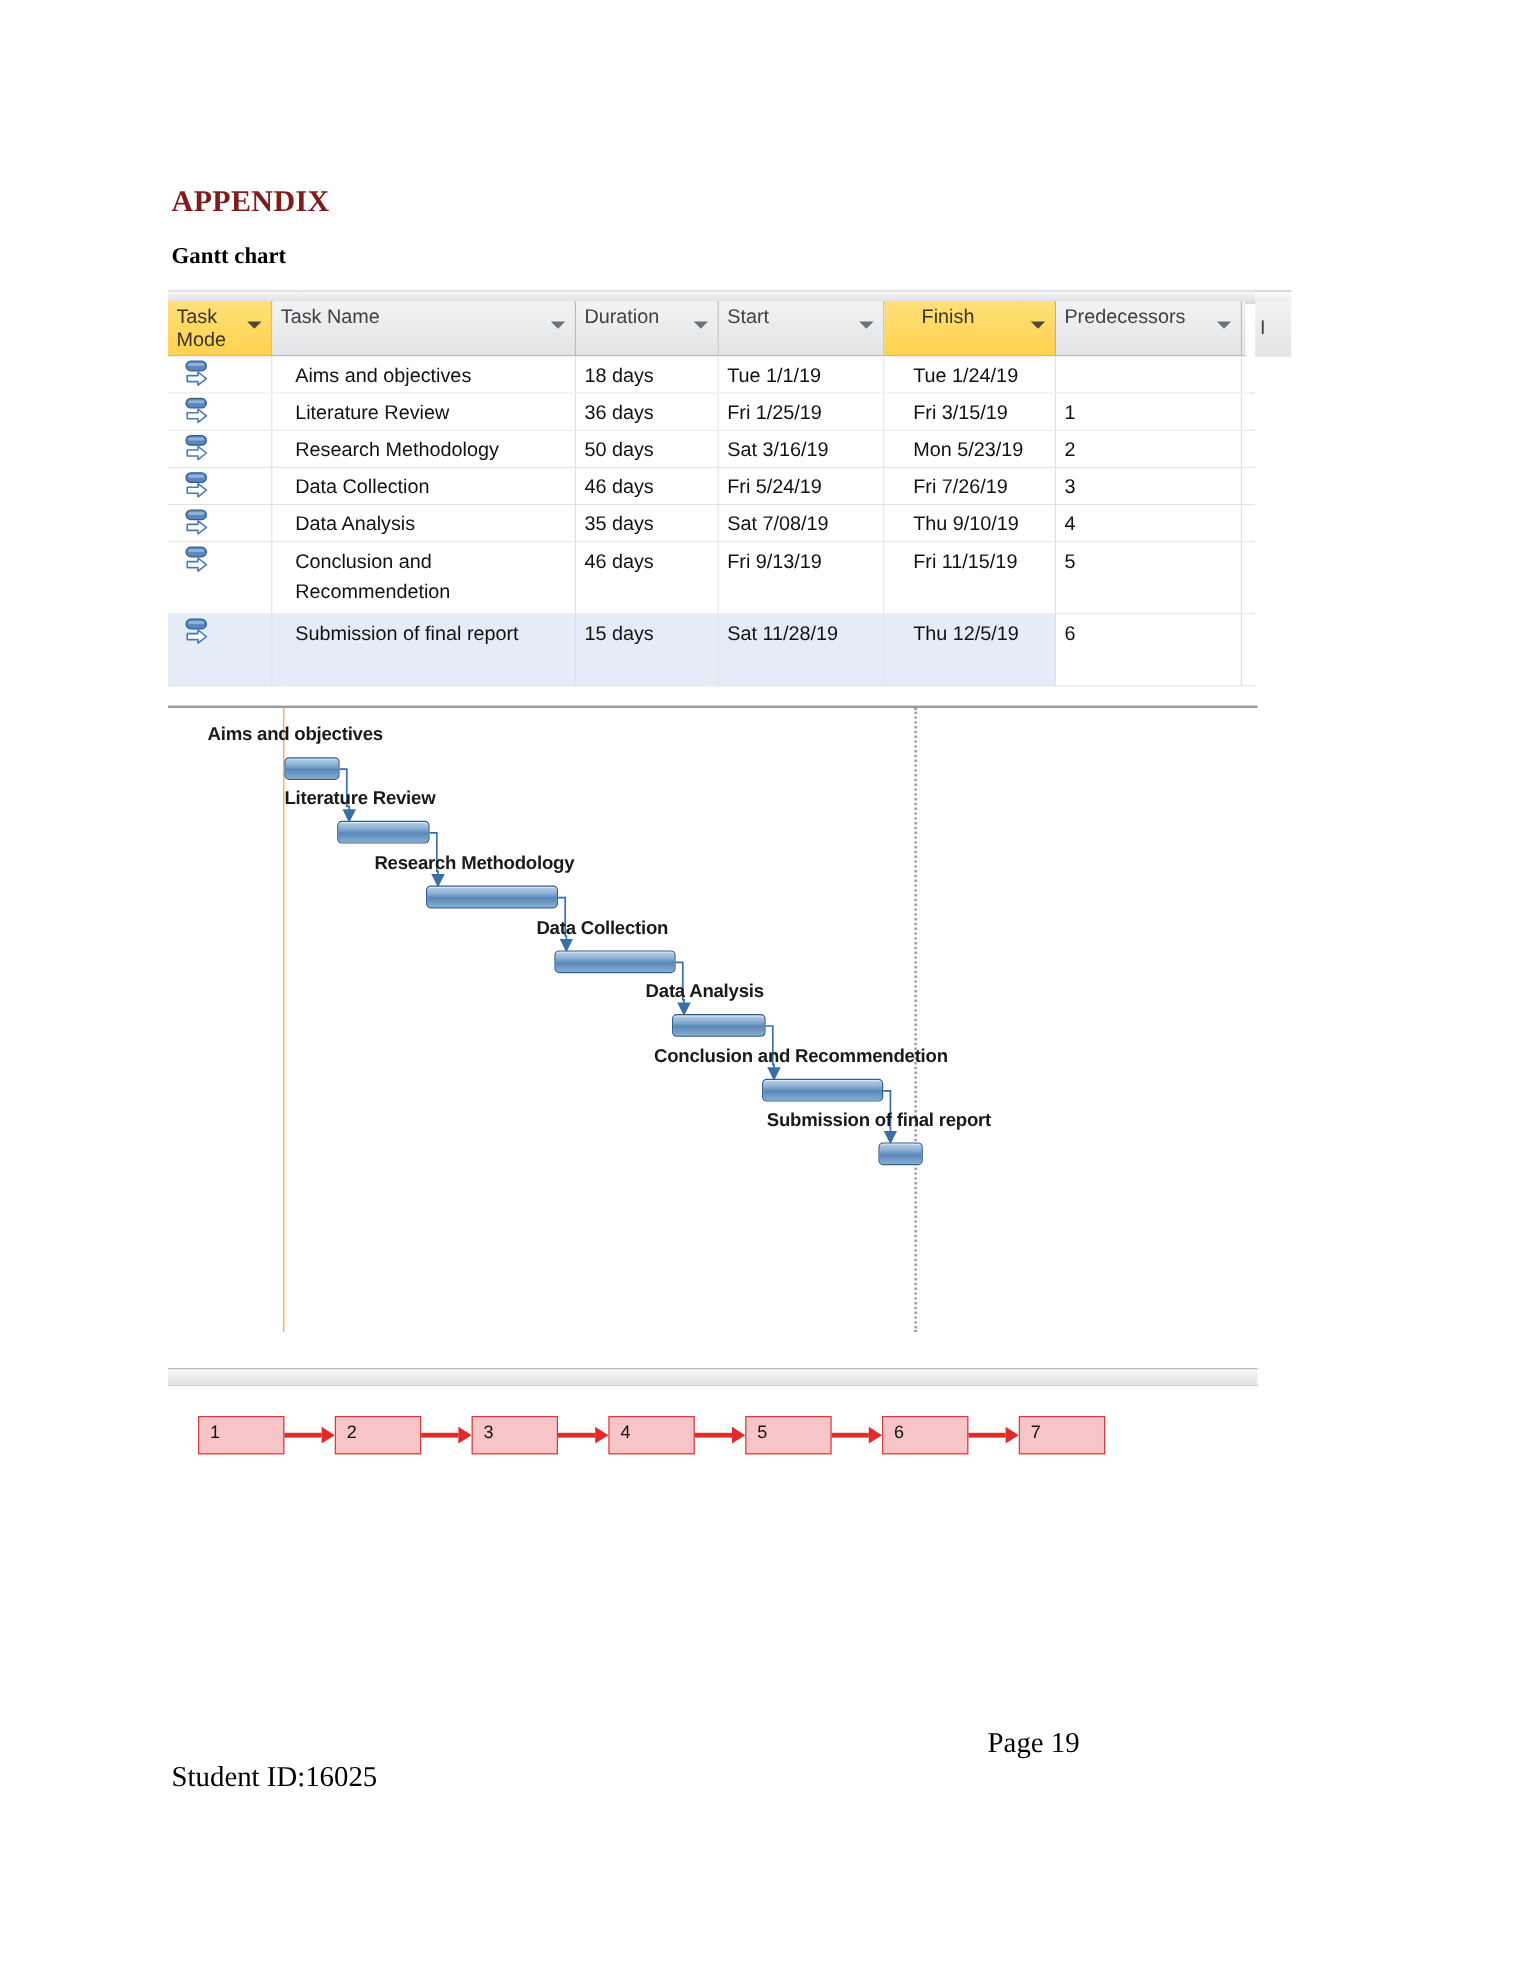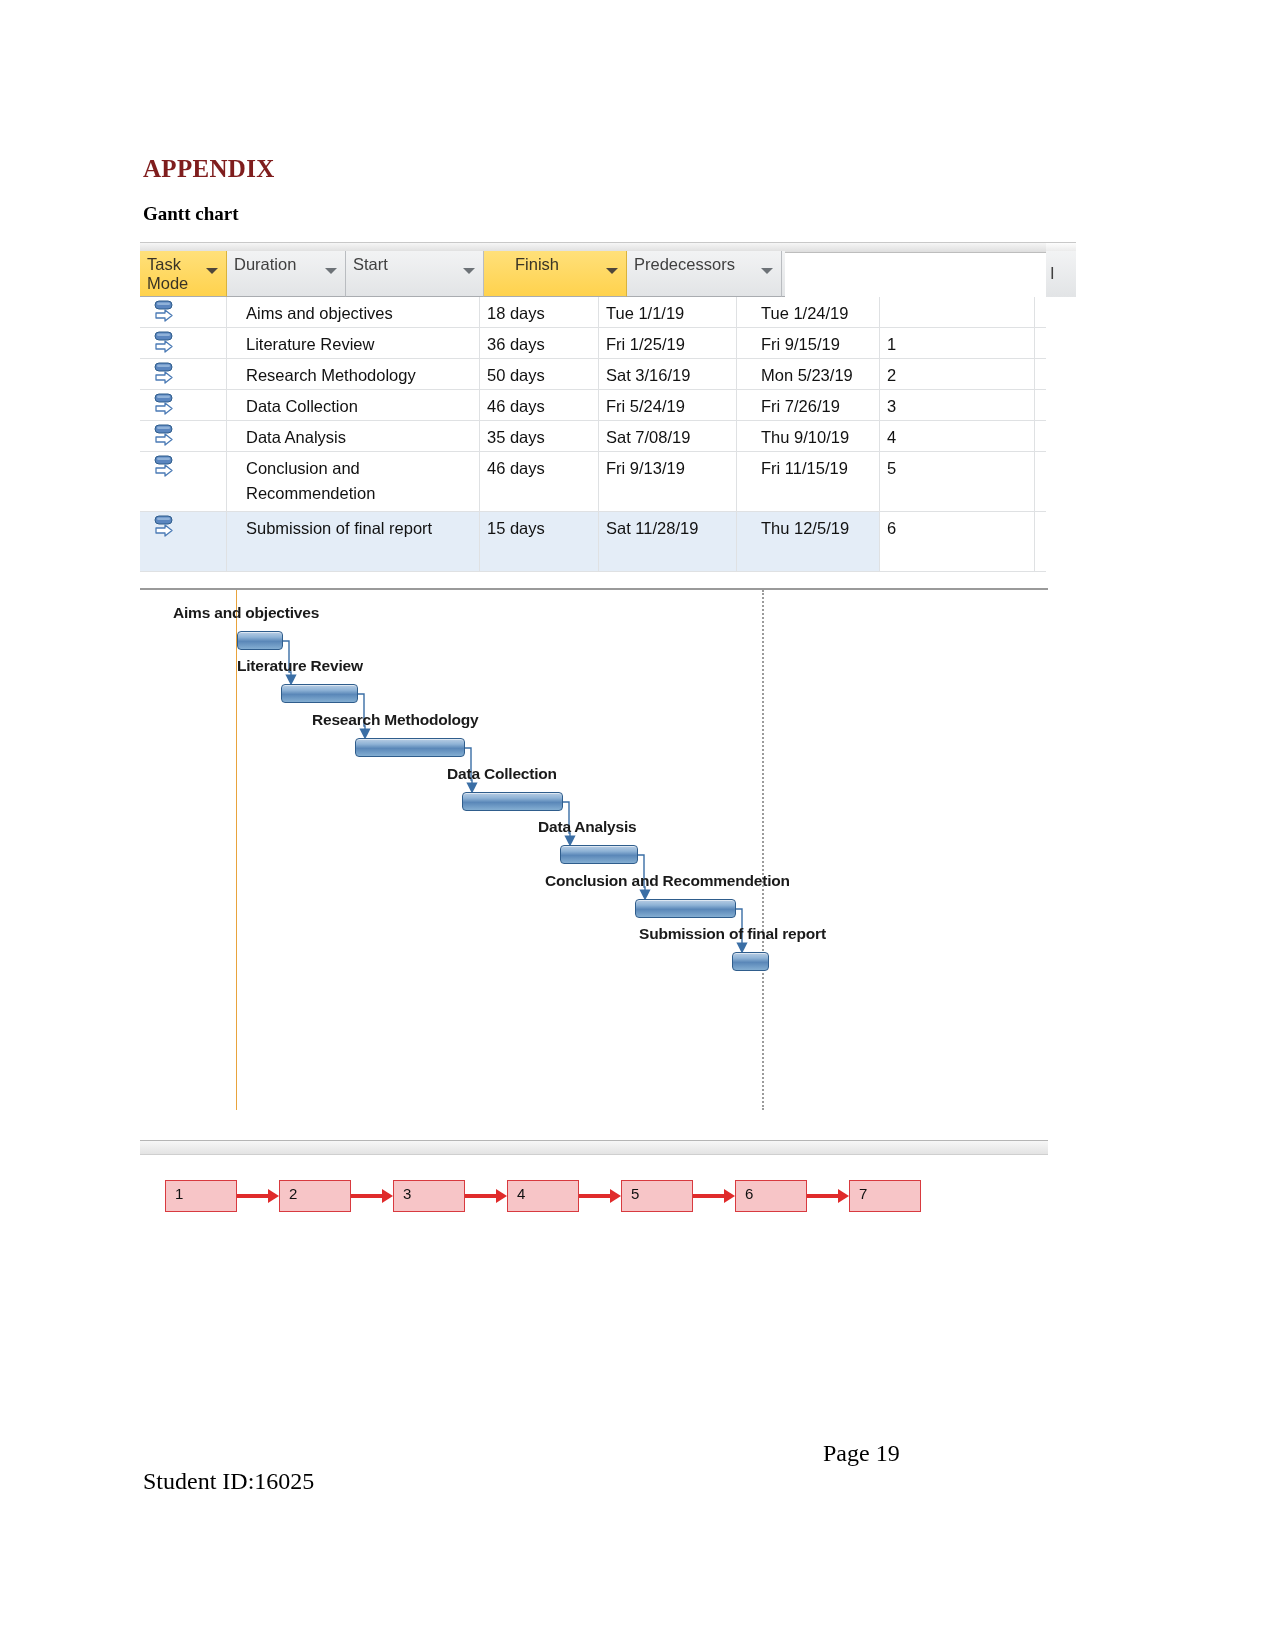--- a/index.html
+++ b/index.html
@@ -184,20 +184,24 @@
       <div class="seg" style="left:0;width:108px;"></div>
       <div class="seg" style="left:108px;width:800px;"></div>
     </div>
 
     <div class="hdr-row">
       <div class="hdr-cell yellow w-mode">
         <div class="hdr-label">Task
 Mode</div>
         <div class="hdr-caret"></div>
       </div>
+      <div class="hdr-cell w-name">
+        <div class="hdr-label">Task Name</div>
+        <div class="hdr-caret"></div>
+      </div>
       <div class="hdr-cell w-dur">
         <div class="hdr-label">Duration</div>
         <div class="hdr-caret"></div>
       </div>
       <div class="hdr-cell w-start">
         <div class="hdr-label">Start</div>
         <div class="hdr-caret"></div>
       </div>
       <div class="hdr-cell yellow w-fin">
         <div class="hdr-label">Finish</div>
@@ -230,21 +234,21 @@
           <div class="cell mode w-mode">
             <svg class="mode-icon" viewBox="0 0 28 26">
               <rect x="1" y="1" width="17" height="8" rx="4" fill="#5b86bf" stroke="#2f5d8c"></rect>
               <rect x="3" y="2.5" width="13" height="2.6" rx="1.3" fill="#9dbde0" opacity=".8"></rect>
               <path d="M2 13 h9 v-3 l7 5.5 -7 5.5 v-3 h-9 z" fill="#ffffff" stroke="#4a7ab5" stroke-width="1.3" stroke-linejoin="round"></path>
             </svg>
           </div>
           <div class="cell name w-name">Literature Review</div>
           <div class="cell w-dur">36 days</div>
           <div class="cell w-start">Fri 1/25/19</div>
-          <div class="cell w-fin">Fri 9/15/19</div>
+          <div class="cell w-fin">Fri 3/15/19</div>
           <div class="cell w-pred">1</div>
           <div class="cell w-tail"></div>
         </div>
         <div class="grid-row short">
           <div class="cell mode w-mode">
             <svg class="mode-icon" viewBox="0 0 28 26">
               <rect x="1" y="1" width="17" height="8" rx="4" fill="#5b86bf" stroke="#2f5d8c"></rect>
               <rect x="3" y="2.5" width="13" height="2.6" rx="1.3" fill="#9dbde0" opacity=".8"></rect>
               <path d="M2 13 h9 v-3 l7 5.5 -7 5.5 v-3 h-9 z" fill="#ffffff" stroke="#4a7ab5" stroke-width="1.3" stroke-linejoin="round"></path>
             </svg>

